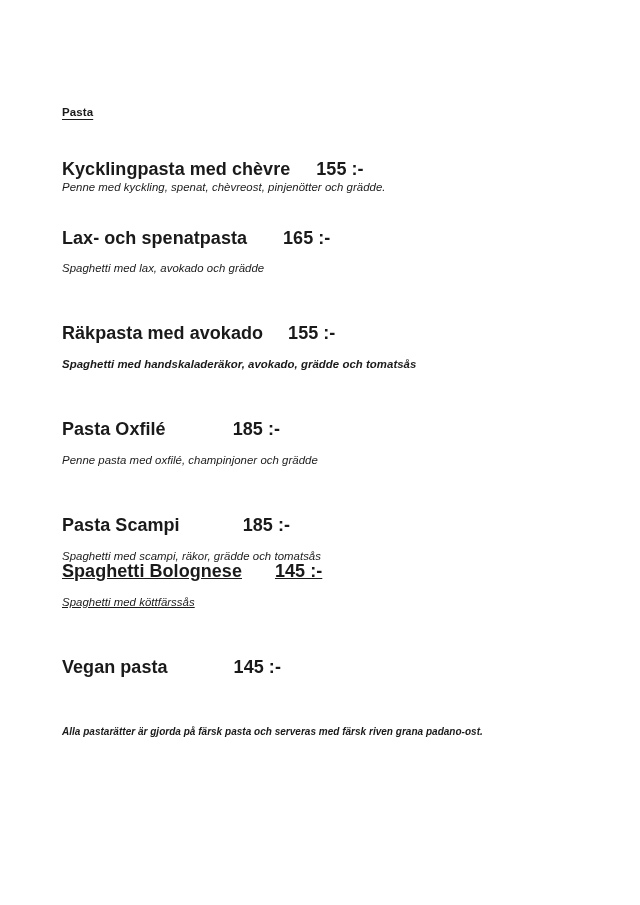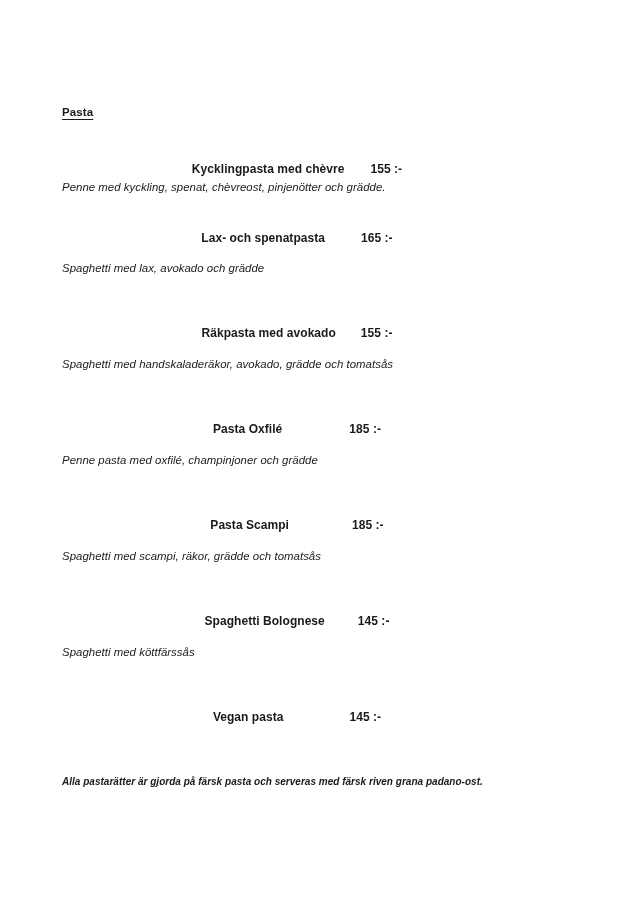--- a/index.html
+++ b/index.html
@@ -54,26 +54,25 @@
   }
 
   .menu-item {
     margin: 0;
     padding: 0;
   }
 
   .item-line {
     display: flex;
     align-items: baseline;
-    font-size: 12px;
+    font-size: 18px;
     font-weight: 700;
     line-height: 15px;
     letter-spacing: 0.05px;
     white-space: nowrap;
-    justify-content: center;
   }
 
   .item-name {
     font-weight: 700;
   }
 
   .item-gap {
     display: inline-block;
     flex: 0 0 auto;
   }
@@ -130,39 +129,39 @@
             <span class="item-price">165 :-</span>
           </div>
           <div class="item-desc" style="margin-top: 15px;">Spaghetti med lax, avokado och grädde</div>
         </li>
         <li class="menu-item" style="margin-top: 50px;">
           <div class="item-line">
             <span class="item-name">Räkpasta med avokado</span>
             <span class="item-gap" style="width: 25px;"></span>
             <span class="item-price">155 :-</span>
           </div>
-          <div class="item-desc" style="margin-top: 16px;">Spaghetti med handskaladeräkor, avokado, grädde och tomatsås</div>
+          <div class="item-desc" style="margin-top: 16px; font-weight: bold;">Spaghetti med handskaladeräkor, avokado, grädde och tomatsås</div>
         </li>
         <li class="menu-item" style="margin-top: 50px;">
           <div class="item-line">
             <span class="item-name">Pasta Oxfilé</span>
             <span class="item-gap" style="width: 67px;"></span>
             <span class="item-price">185 :-</span>
           </div>
           <div class="item-desc" style="margin-top: 16px;">Penne pasta med oxfilé, champinjoner och grädde</div>
         </li>
         <li class="menu-item" style="margin-top: 50px;">
           <div class="item-line">
             <span class="item-name">Pasta Scampi</span>
             <span class="item-gap" style="width: 63px;"></span>
             <span class="item-price">185 :-</span>
           </div>
           <div class="item-desc" style="margin-top: 16px;">Spaghetti med scampi, räkor, grädde och tomatsås</div>
         </li>
-        <li class="menu-item" style="margin-top: 50px;">
+        <li class="menu-item" style=" text-decoration: underline;">
           <div class="item-line">
             <span class="item-name">Spaghetti Bolognese</span>
             <span class="item-gap" style="width: 33px;"></span>
             <span class="item-price">145 :-</span>
           </div>
           <div class="item-desc" style="margin-top: 16px;">Spaghetti med köttfärssås</div>
         </li>
         <li class="menu-item" style="margin-top: 50px;">
           <div class="item-line">
             <span class="item-name">Vegan pasta</span>

